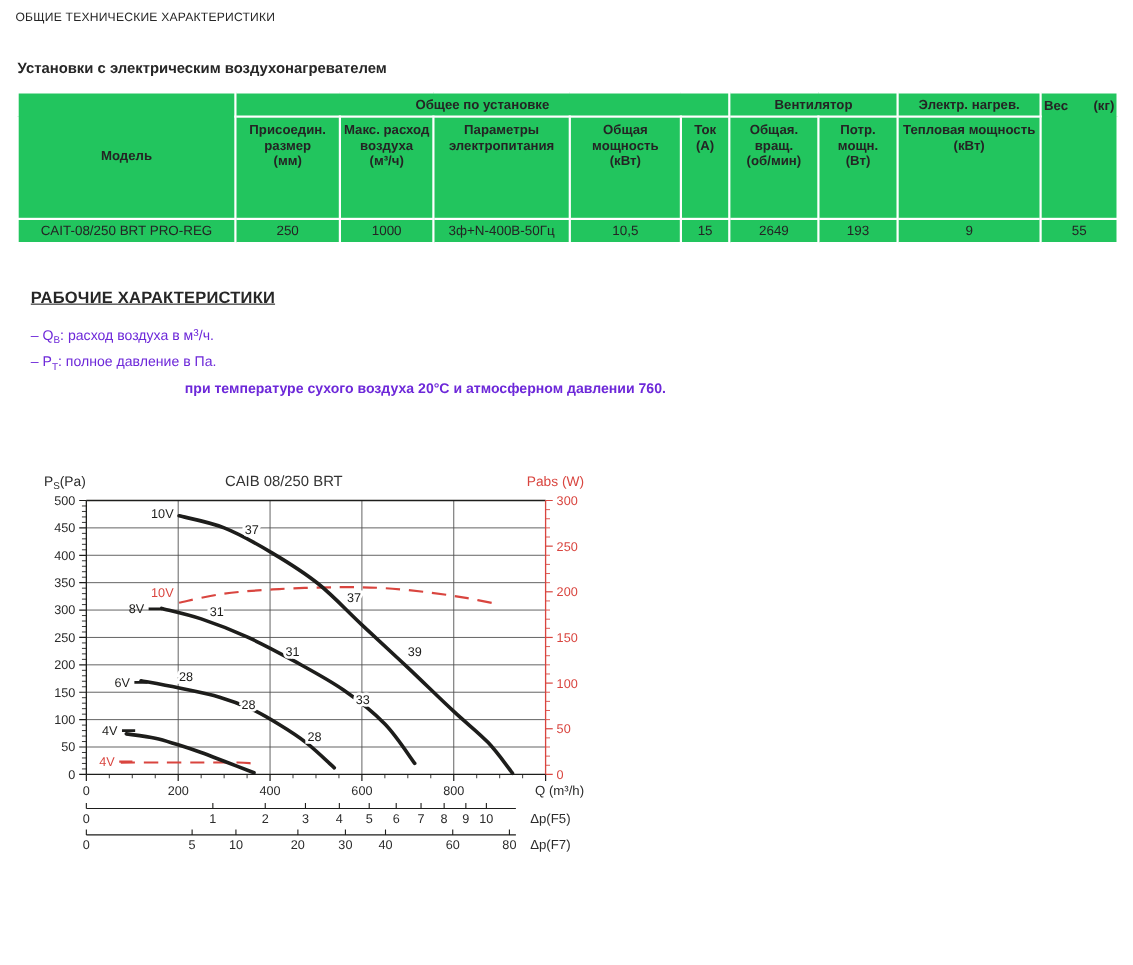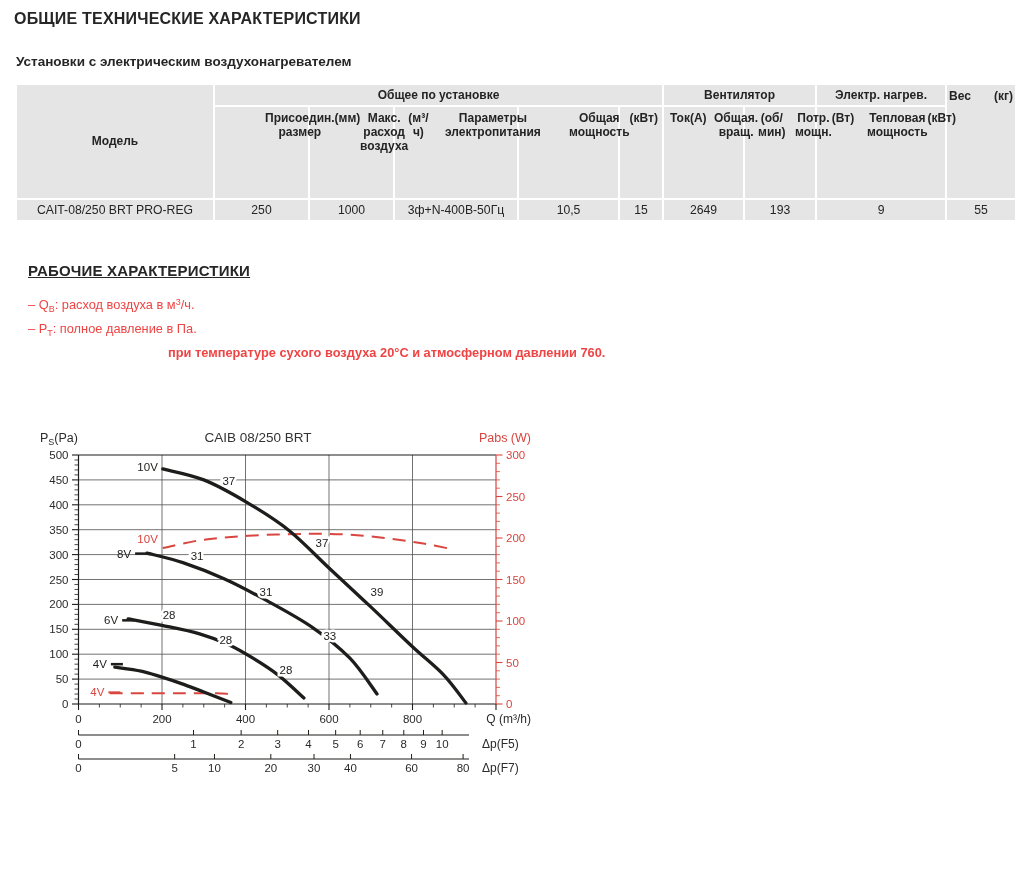--- a/index.html
+++ b/index.html
@@ -1,35 +1,35 @@
 <!DOCTYPE html>
 <html><head>
 <meta charset="utf-8">
 <style>
   html,body{margin:0;padding:0;background:#fff;}
   body{
     width:1030px;height:877px;position:relative;overflow:hidden;
     font-family:"Liberation Sans","DejaVu Sans",sans-serif;color:#262626;
   }
-  .h1{position:absolute;left:14px;top:10px;font-size:16px;font-weight:700;letter-spacing:.2px;}
+  .h1{position:absolute;left:14px;top:10px;font-size:11px;font-weight:400;letter-spacing:.2px;}
   .h2{position:absolute;left:16px;top:54px;font-size:13.5px;font-weight:700;}
   #spec-table{position:absolute;left:15px;top:83px;border-collapse:collapse;table-layout:fixed;width:1000px;}
   #spec-table th,#spec-table td{
-    background:#e5e5e5;border:2px solid #fff;padding:0;margin:0;
+    background:#22c55e;border:2px solid #fff;padding:0;margin:0;
     font-size:12px;line-height:1.18;color:#242424;text-align:center;
   }
   #spec-table .grp th{height:19px;font-weight:700;}
   #spec-table .sub th{height:84px;font-weight:700;vertical-align:top;}
   #spec-table .data td{height:20px;font-weight:400;font-size:12.2px;}
-  .vcell{display:flex;justify-content:space-between;height:78px;padding:4px 2px 4px;margin-left:48px;}
+  .vcell{display:flex;flex-direction:column;justify-content:flex-start;height:78px;padding:4px 2px 4px;}
   .vcell .un{font-weight:700;}
   .vcell2{display:flex;flex-direction:row;justify-content:space-between;height:103px;padding:4px 2px 6px;}
   .rc-title{position:absolute;left:28px;top:262px;font-size:15px;font-weight:700;letter-spacing:.2px;text-decoration:underline;}
   #notes{position:absolute;left:28px;top:293px;width:995px;}
-  #notes p{margin:0;font-size:12.8px;line-height:19px;white-space:nowrap;color:#ef4444;}
+  #notes p{margin:0;font-size:12.8px;line-height:19px;white-space:nowrap;color:#6d28d9;}
   #notes sub{font-size:9px;vertical-align:-3px;}
   #notes sup{font-size:9px;vertical-align:4px;}
   #chart-wrap{position:absolute;left:25px;top:425px;width:515px;height:370px;}
   svg text{font-family:"Liberation Sans","DejaVu Sans",sans-serif;}
 </style>
 </head>
 <body>
 
 <div class="h1">ОБЩИЕ ТЕХНИЧЕСКИЕ ХАРАКТЕРИСТИКИ</div>
 <div class="h2">Установки с электрическим воздухонагревателем</div>

